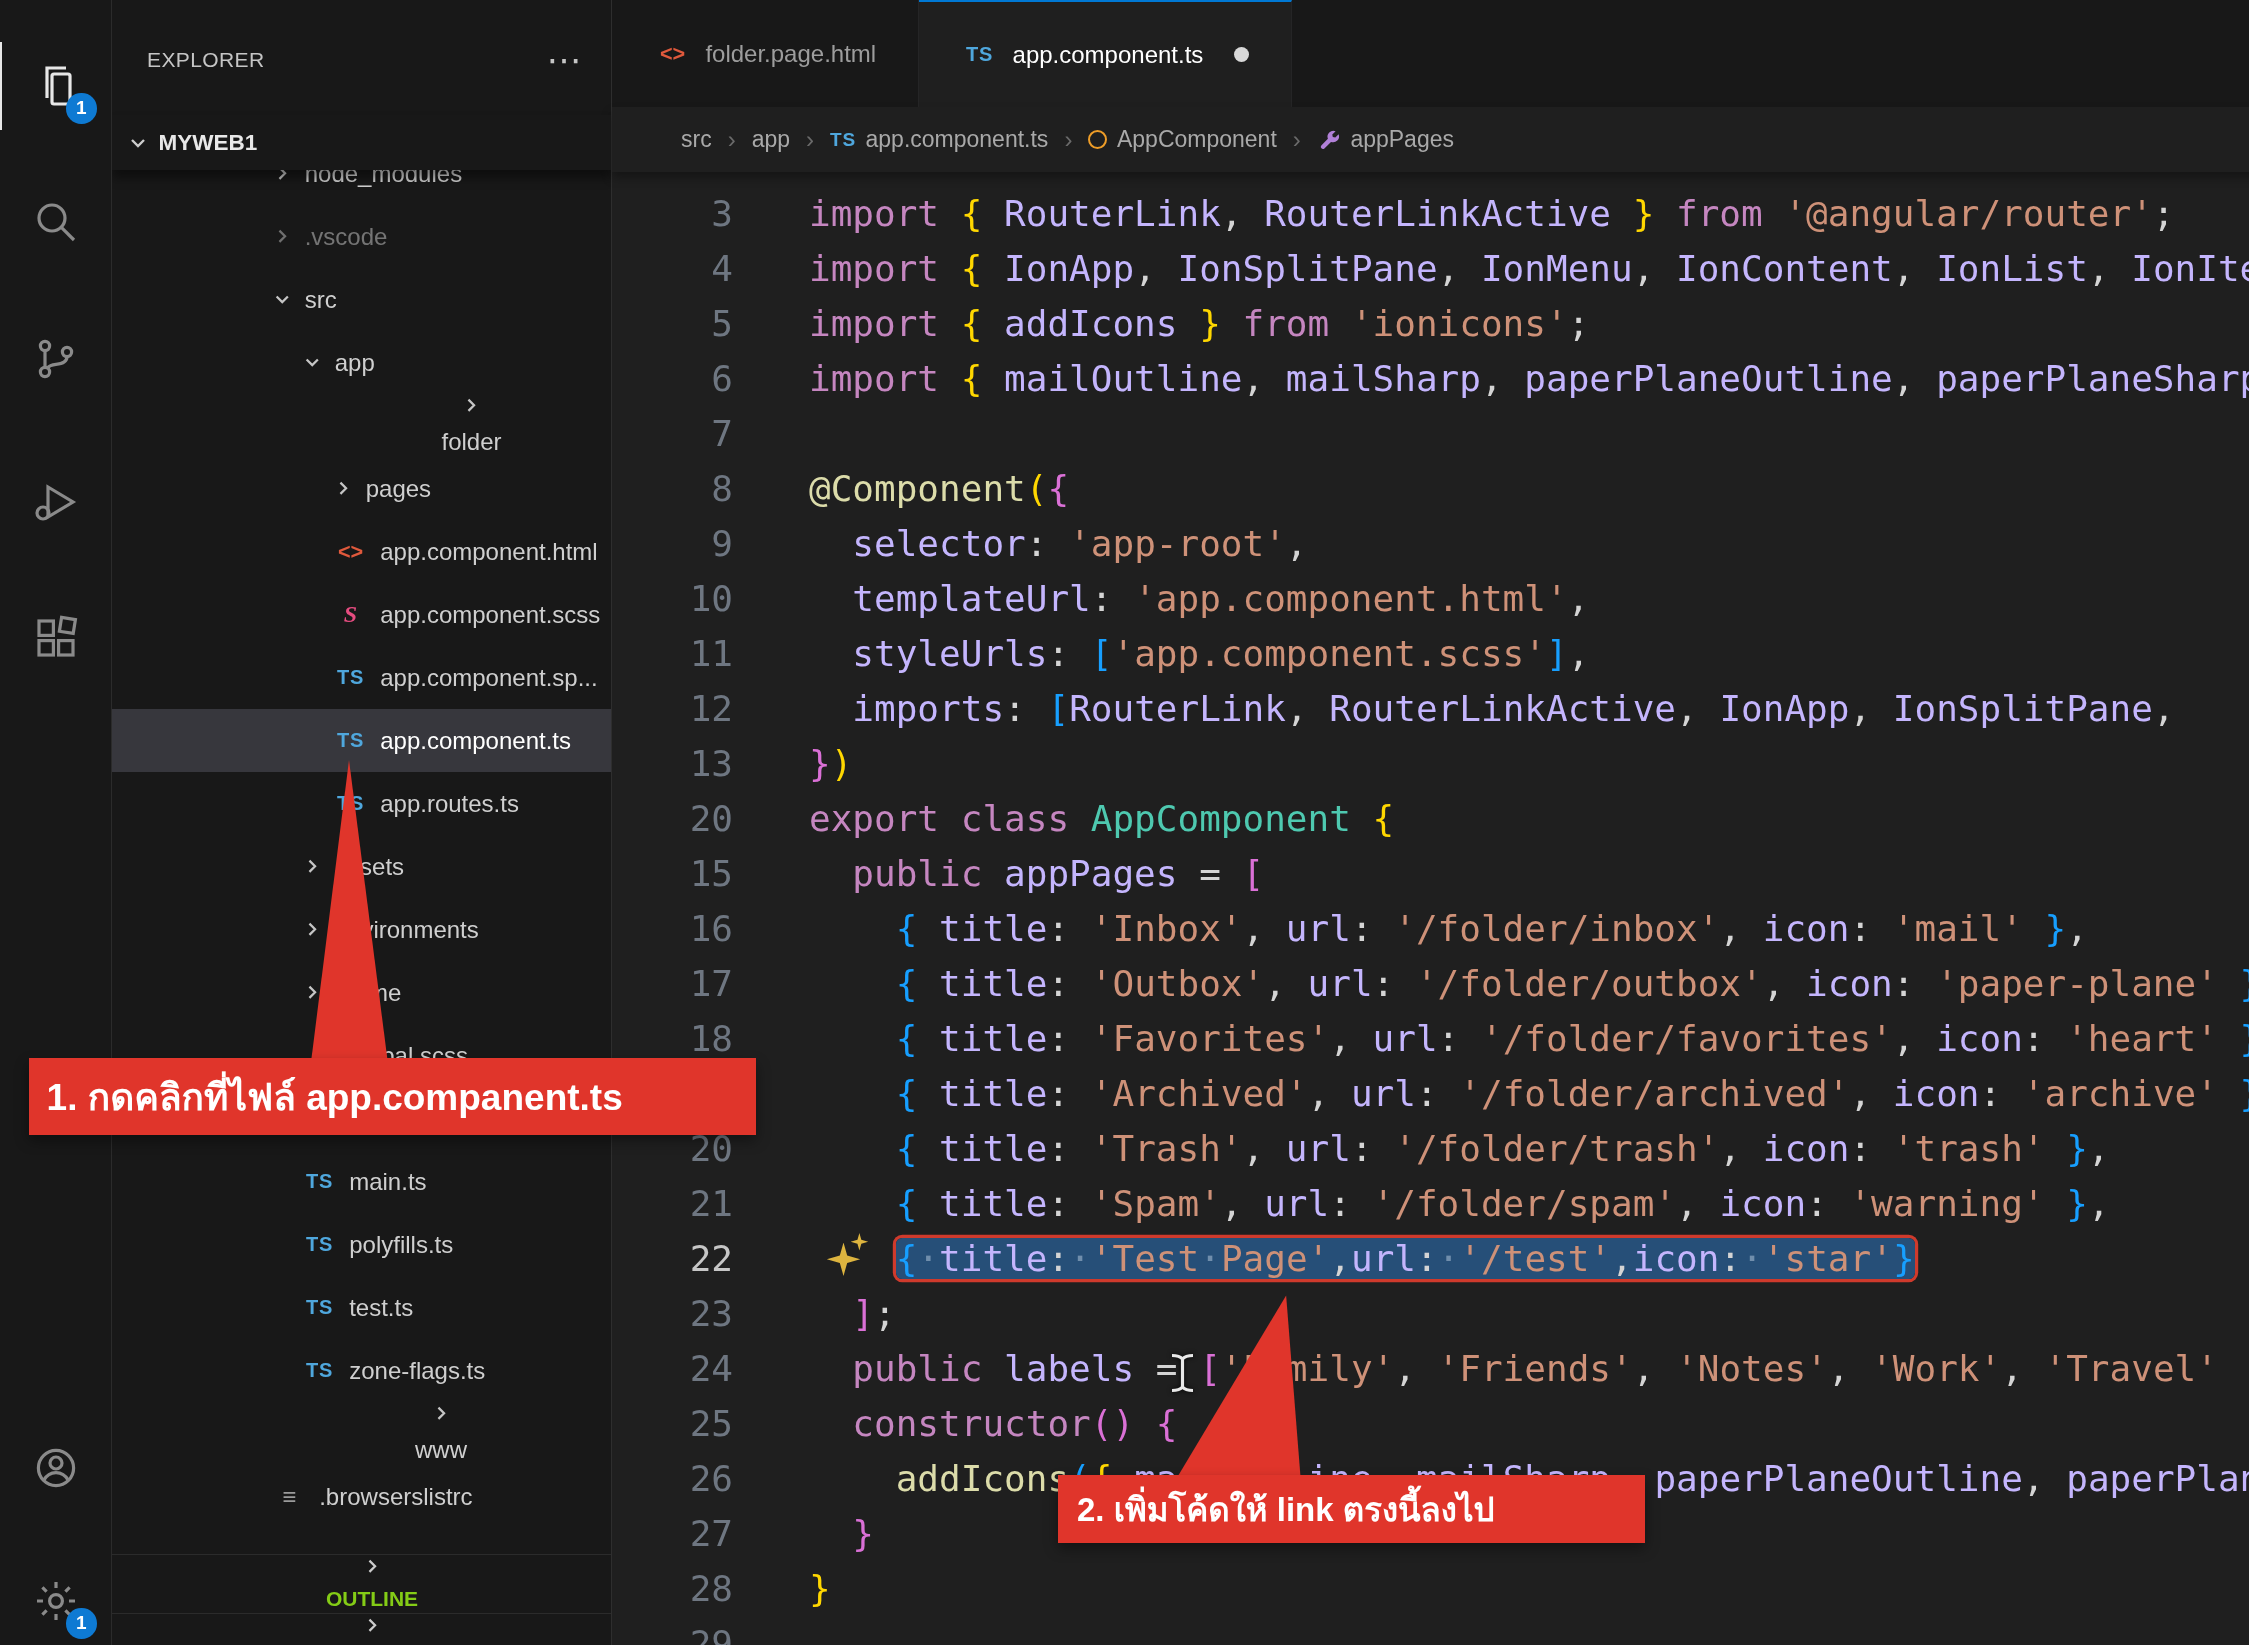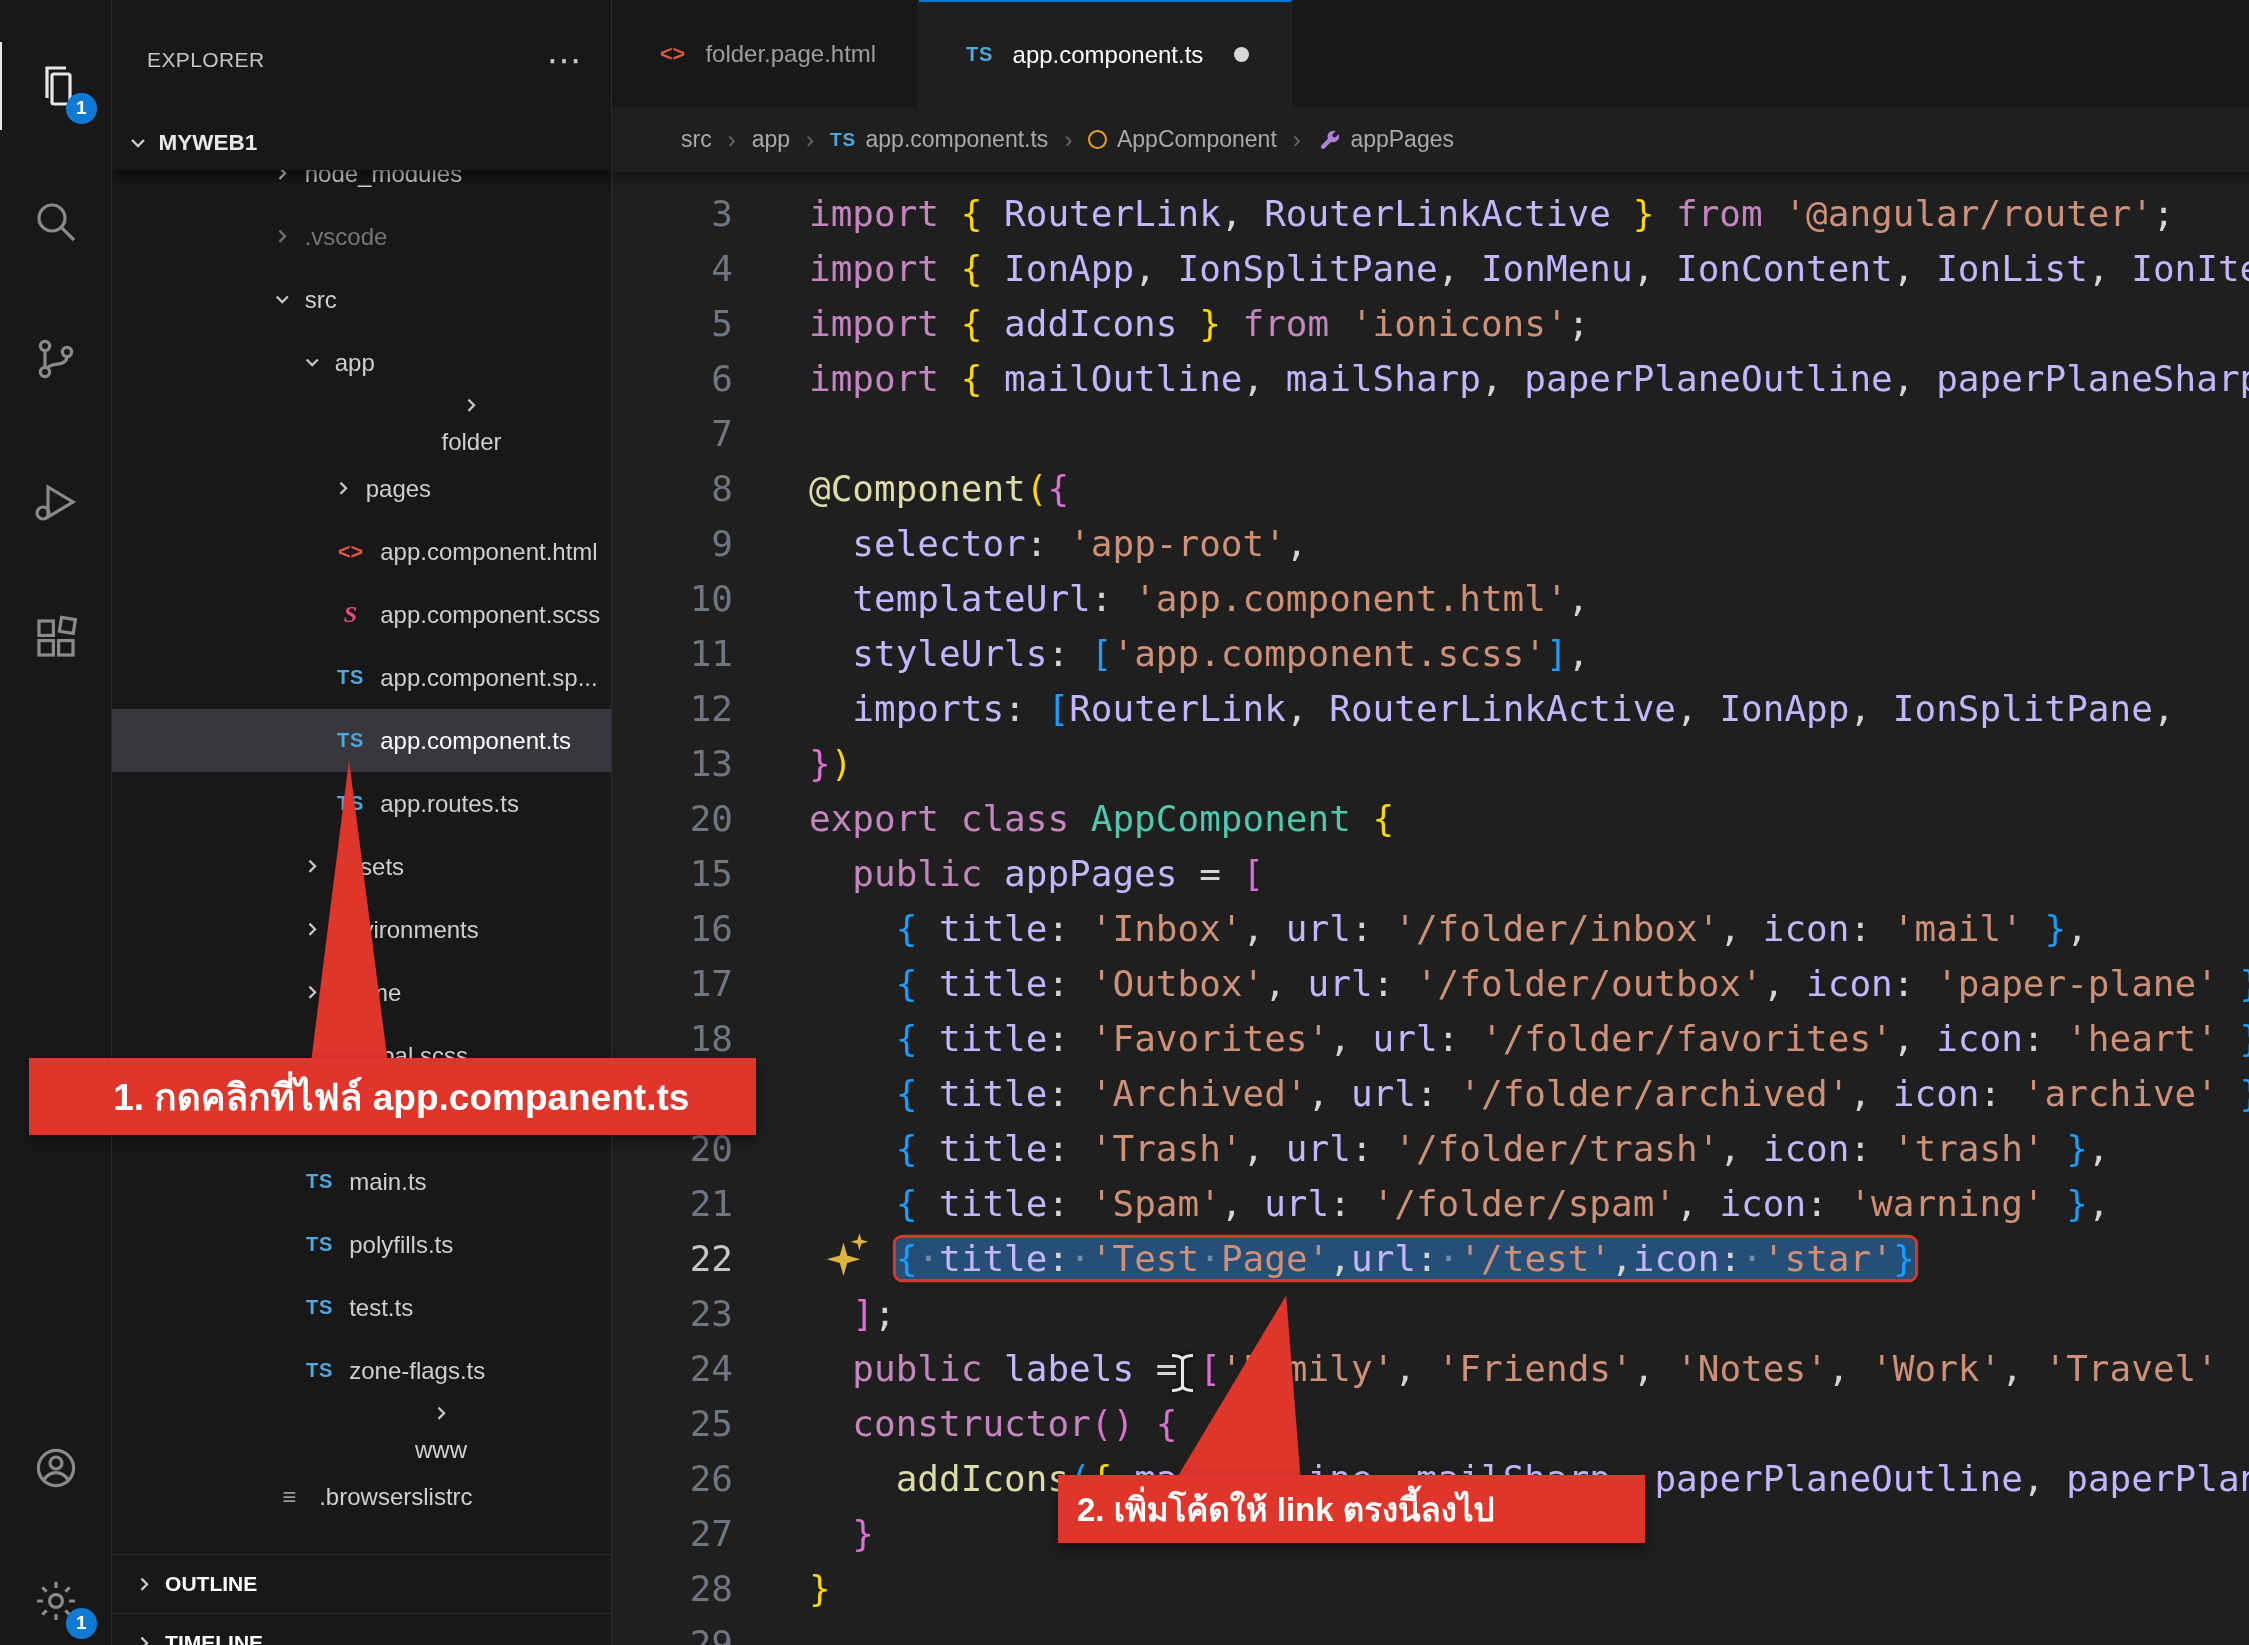--- a/index.html
+++ b/index.html
@@ -35,21 +35,21 @@
   .trow.selected { background:#37373d; color:#ffffff; }
   .trow.cut { opacity:.5; }
   .twisty { flex:none; }
   .fi { display:inline-block; width:37px; text-align:center; flex:none; font-weight:700; }
   .fi-ts   { color:#4fa7dd; font-size:20px; letter-spacing:0.8px; }
   .fi-html { color:#e0593c; font-size:21.6px; }
   .fi-scss { color:#e64c80; font-size:24px; font-style:italic; font-family:"Liberation Serif",serif; }
   .fi-cfg  { color:#9a9a9a; font-size:24px; font-weight:400; }
   .side-section { position:absolute; left:0; right:0; height:59px; border-top:0.8px solid #2b2b2b;
                   display:flex; align-items:center; gap:9.6px; padding-left:21px; font-size:21px;
-                  font-weight:700; color:#ffffff; background:#181818; cursor:pointer; z-index:3; }
+                  font-weight:700; color:#84cc16; background:#181818; cursor:pointer; z-index:3;flex-direction:column; }
 
   
   .editor { position:relative; flex:1; height:100%; display:flex; flex-direction:column; background:#1f1f1f; }
   .tab-bar { height:107px; background:#181818; display:flex; flex:none; position:relative; }
   .tab { display:flex; align-items:center; gap:14.4px; padding:0 42px; font-size:24px; color:#9d9d9d;
          background:#181818; border-right:0.8px solid #252526; cursor:pointer; }
   .tab.active { background:#1f1f1f; color:#ffffff; border-top:2.4px solid #0078d4; }
   .tab .dot { width:15.2px; height:15.2px; border-radius:50%; background:#d8d8d8; margin-left:16px; }
   .breadcrumbs { height:65px; flex:none; display:flex; align-items:center; gap:16px;
                  padding-left:69px; font-size:23px; color:#a9a9a9; background:#1f1f1f;
@@ -74,21 +74,21 @@
   .sparkle i { position:absolute; background:#ddb43f; display:block;
       clip-path:polygon(50% 0%,61% 39%,100% 50%,61% 61%,50% 100%,39% 61%,0% 50%,39% 39%); }
   .sparkle .s1 { inset:4.8px; }
   .sparkle .s2 { right:-3.2px; top:-4.8px; width:17.6px; height:17.6px; }
 
   
   .anno-svg { position:absolute; inset:0; z-index:49; pointer-events:none; }
   .banner { position:absolute; background:#e0352b; color:#ffffff; font-weight:700;
             display:flex; align-items:center; white-space:nowrap; overflow:hidden;
             z-index:50; box-shadow:0 6.4px 13px rgba(0,0,0,.4); }
-  .banner1 { left:29px; top:1058px; width:727px; height:77px; font-size:37px; padding-left:17.6px;justify-content:center; }
+  .banner1 { left:29px; top:1058px; width:727px; height:77px; font-size:37px; padding-left:17.6px; }
   .banner2 { left:1058px; top:1475px; width:587px; height:68px; font-size:33px; padding-left:19px; }
   .ibeam { position:absolute; left:1164px; top:1352px; z-index:40;
            filter:drop-shadow(0 0 2.4px rgba(0,0,0,.9)); }
 </style>
 </head>
 <body>
 
 <div class="app">
 
   <div class="activity-bar">

